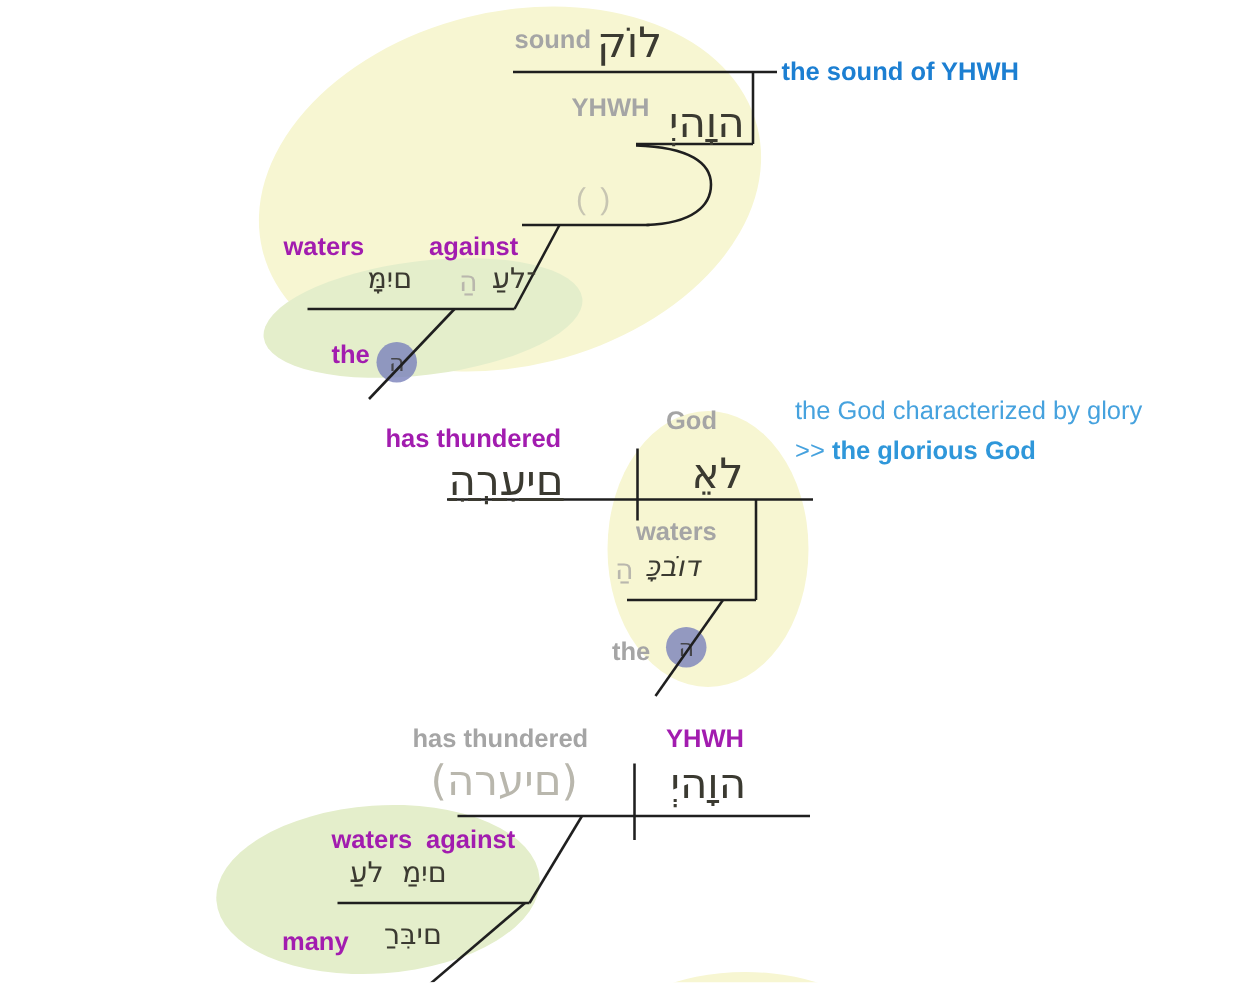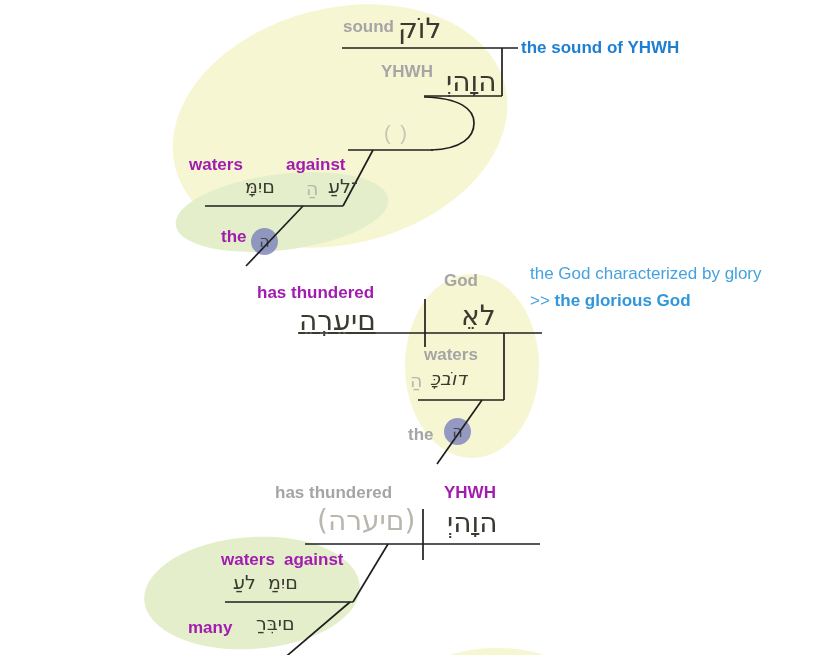--- a/index.html
+++ b/index.html
@@ -98,21 +98,21 @@
   <span class="txt gloss-gray" style="left:444px;top:272px;">God</span>
   <span class="txt heb" style="left:461px;top:301px;">אֵל</span>
   <span class="txt gloss-gray" style="left:424px;top:346px;">waters</span>
   <span class="txt heb heb-sm heb-light" style="left:410px;top:370px;">הַ</span>
   <span class="txt heb heb-sm" style="left:430px;top:368px;font-style:italic;">כָּבוֹד</span>
   <span class="txt gloss-gray" style="left:408px;top:426px;">the</span>
   <span class="txt ann-light-blue" style="left:530px;top:265px;">the God characterized by glory</span>
   <span class="txt ann-light-blue" style="left:530px;top:292px;text-align:right;"><span>&gt;&gt; </span><b>the glorious God</b></span>
 
   <span class="txt gloss-gray" style="left:275px;top:484px;">has thundered</span>
-  <span class="txt heb heb-light" style="left:317px;top:506px;text-align:center;">(הרעים)</span>
+  <span class="txt heb heb-light" style="left:287px;top:506px;text-align:center;">(הרעים)</span>
   <span class="txt gloss-blue" style="left:444px;top:484px;">YHWH</span>
   <span class="txt heb" style="left:447px;top:508px;">יְהוָה</span>
   <span class="txt gloss-blue" style="left:221px;top:551px;">waters</span>
   <span class="txt gloss-blue" style="left:284px;top:551px;">against</span>
   <span class="txt heb heb-sm" style="left:233px;top:572px;">עַל</span>
   <span class="txt heb heb-sm" style="left:268px;top:572px;">מַיִם</span>
   <span class="txt gloss-blue" style="left:188px;top:619px;">many</span>
   <span class="txt heb heb-sm" style="left:256px;top:613px;text-align:right;">רַבִּים</span>
 
 </div>

